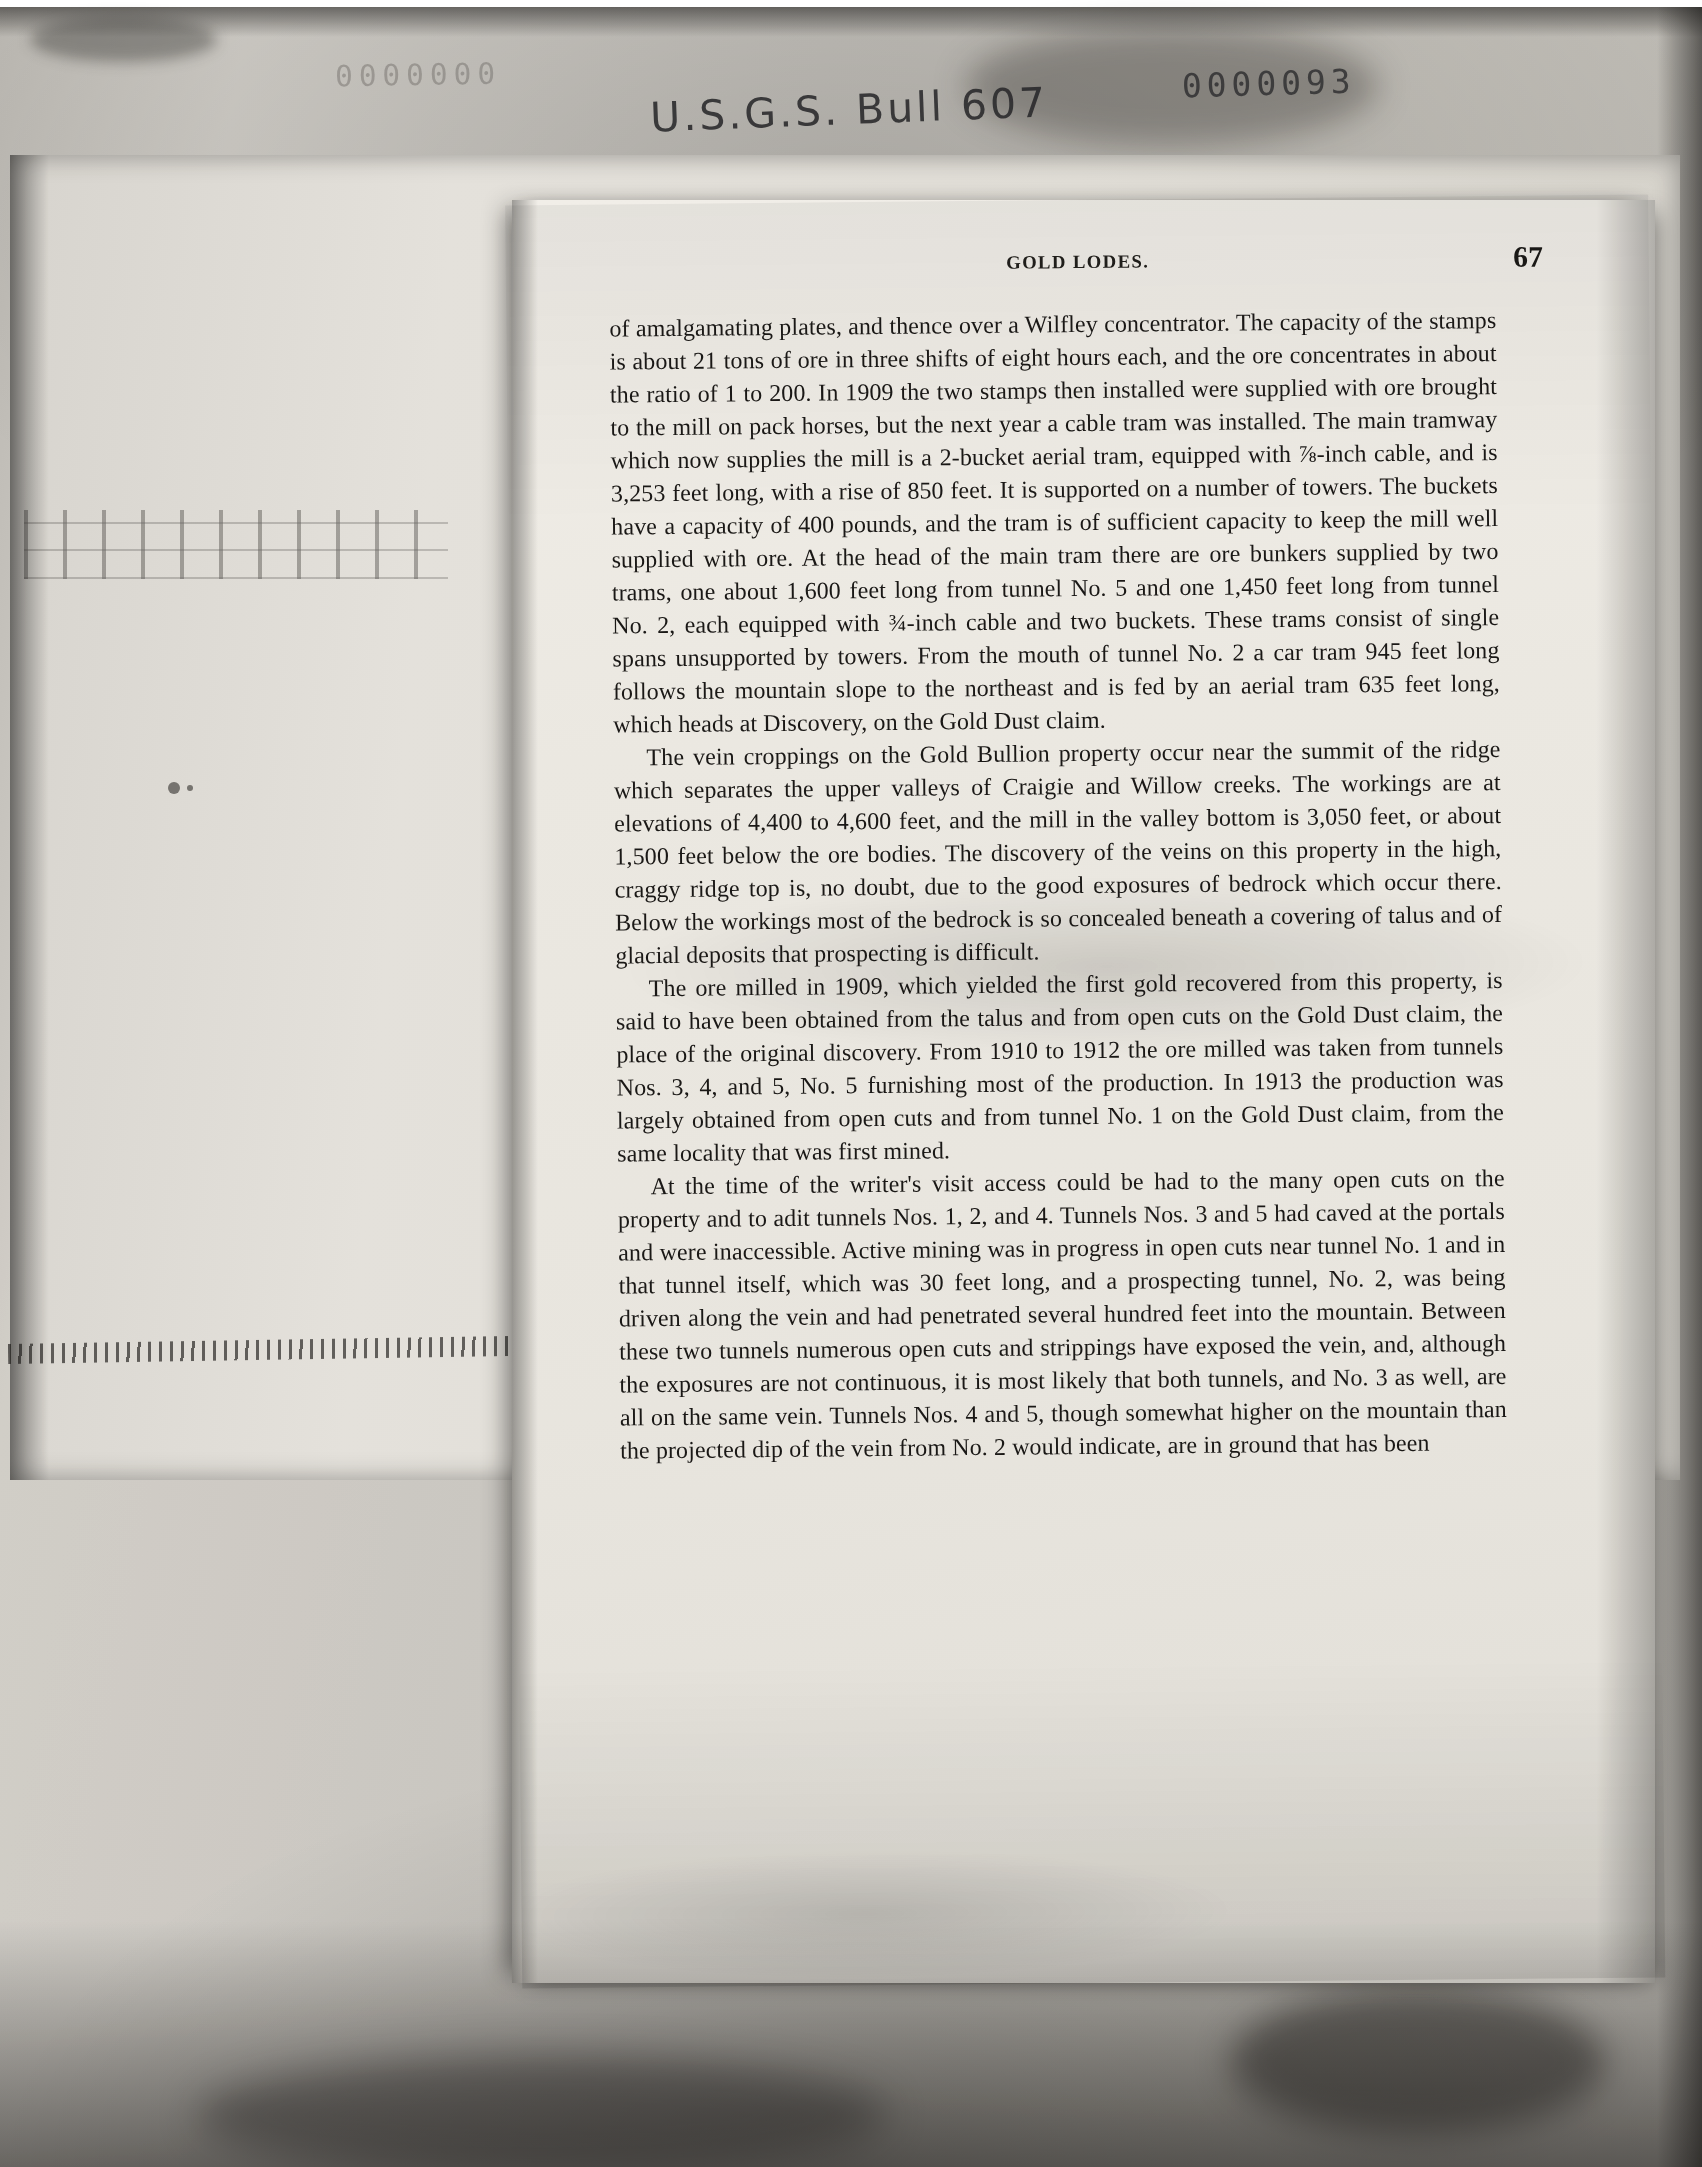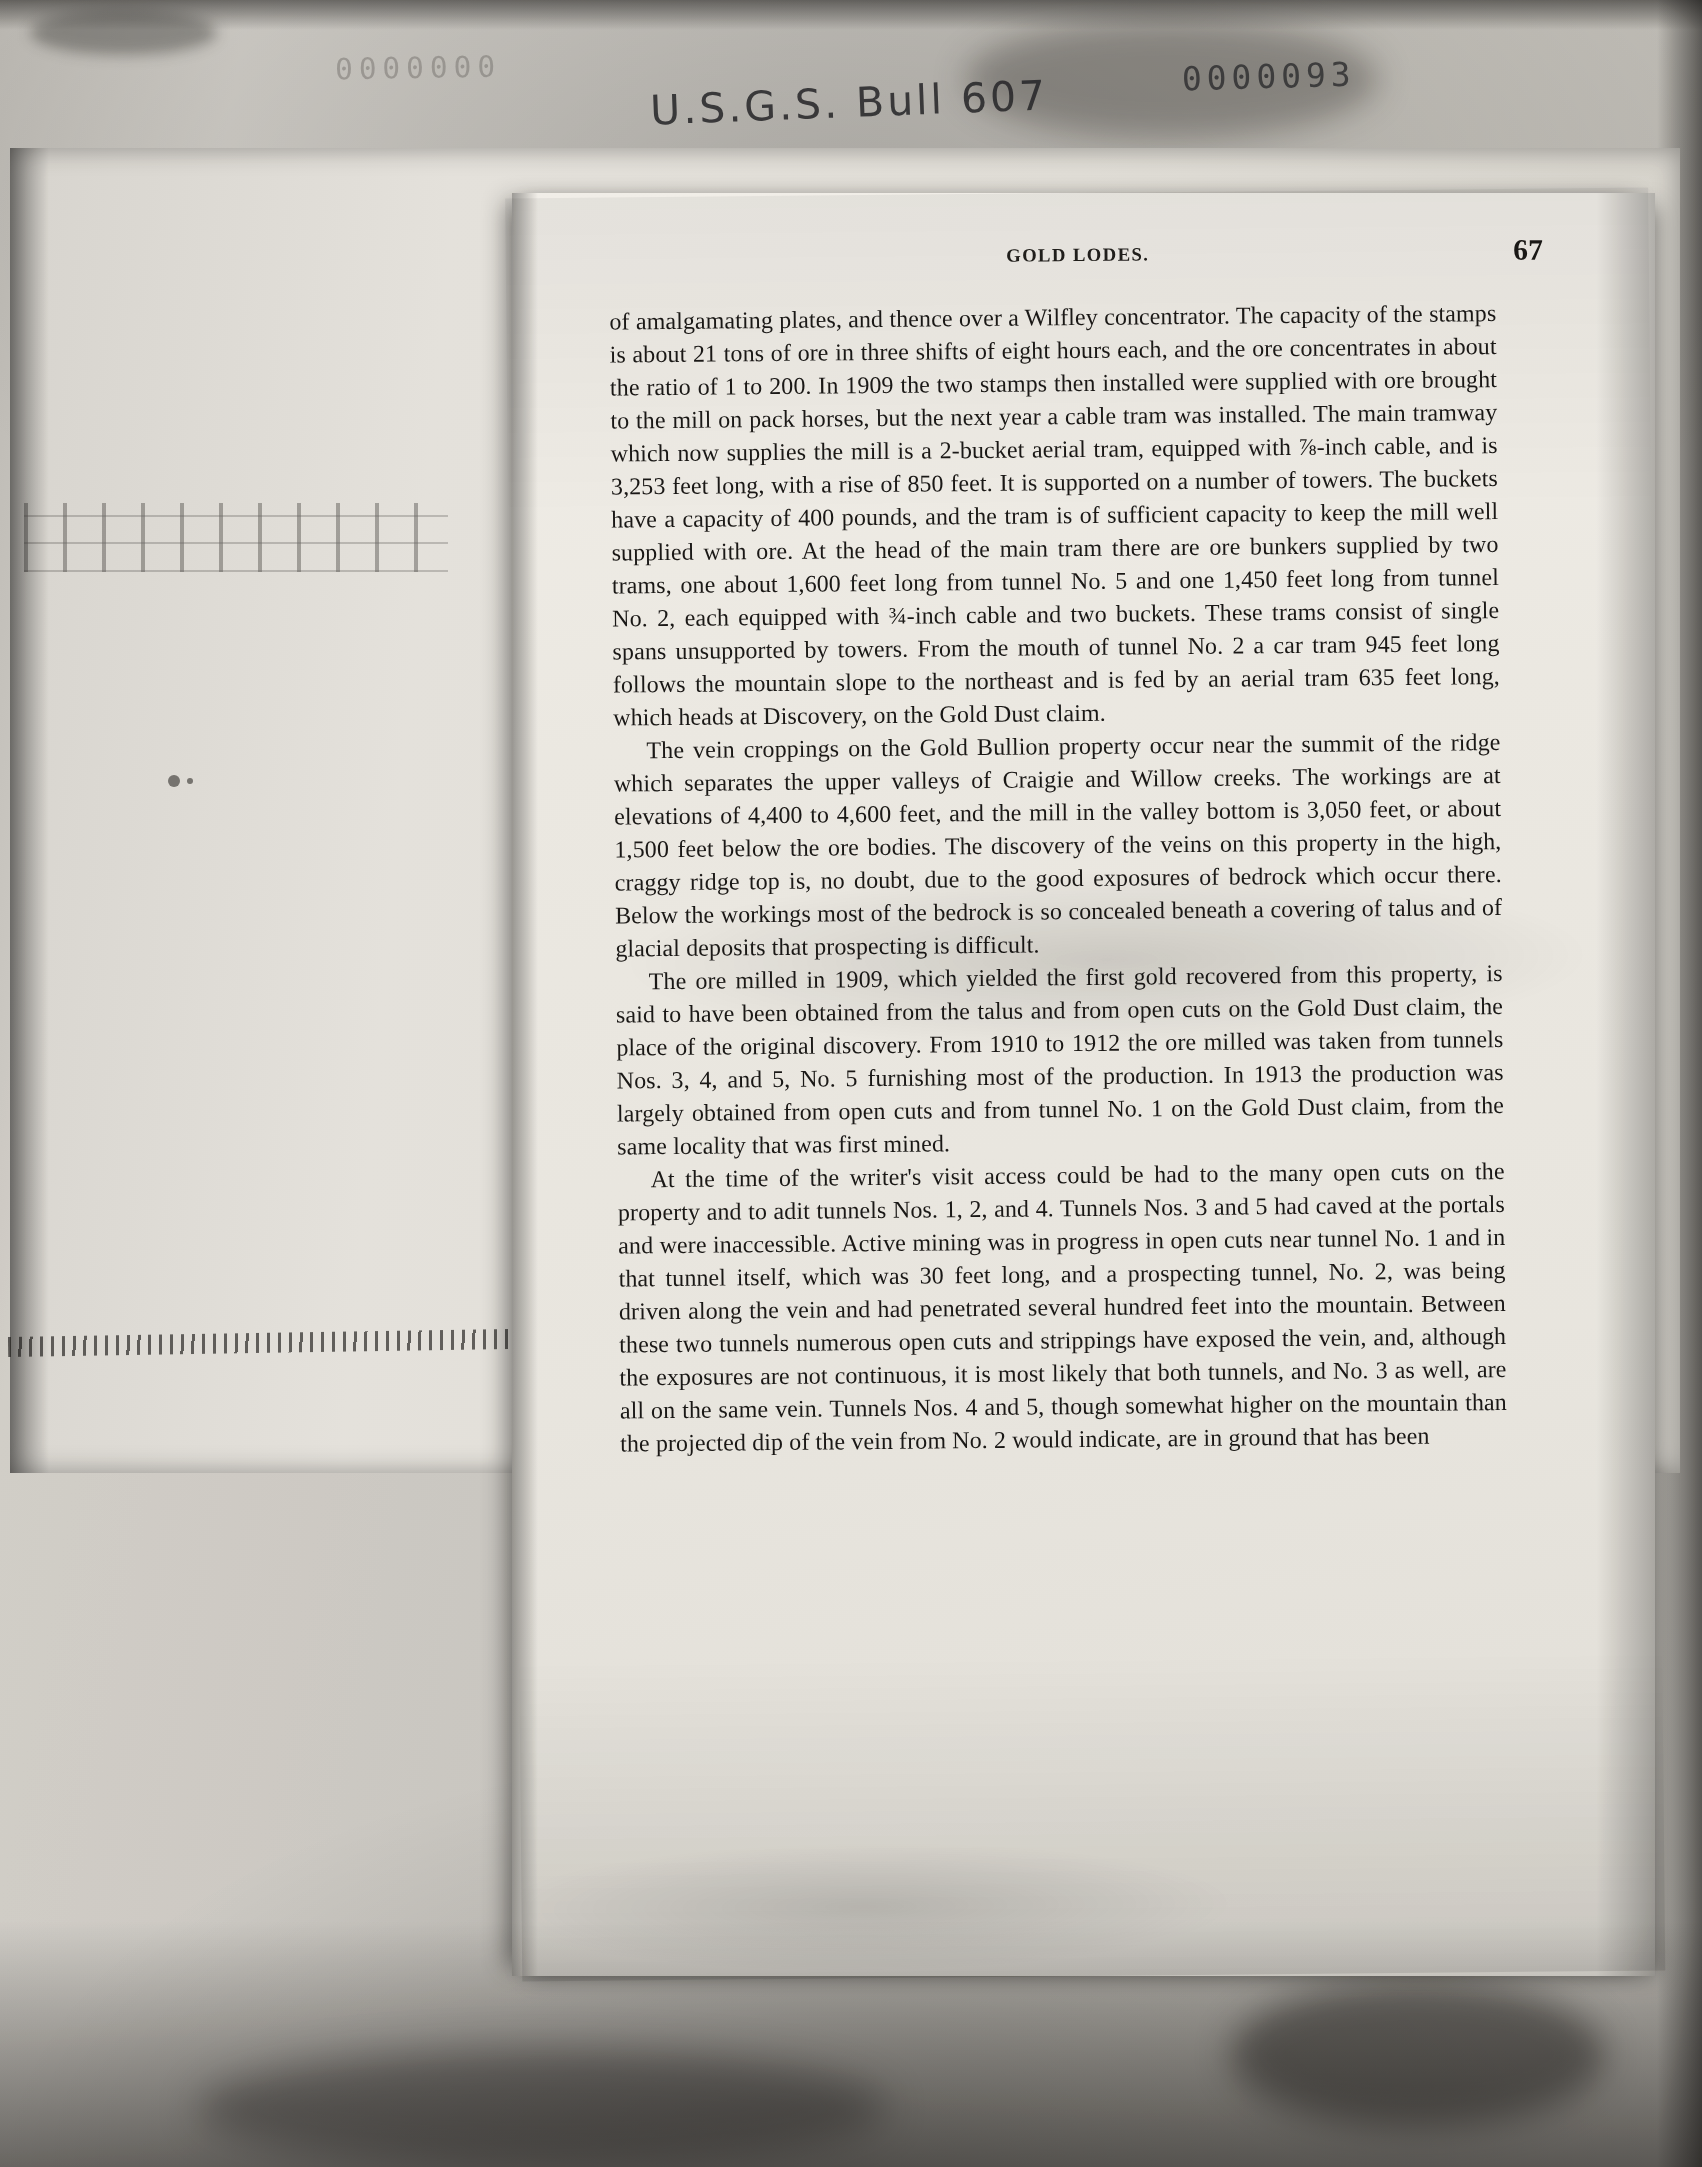--- a/index.html
+++ b/index.html
@@ -16,20 +16,21 @@
 
   
   #scan {
     position: absolute;
     inset: 0;
     background:
       radial-gradient(ellipse 1379px 690px at 50% 10%, rgba(0,0,0,0.16), rgba(0,0,0,0) 70%),
       radial-gradient(ellipse 1182px 591px at 50% 100%, rgba(0,0,0,0.20), rgba(0,0,0,0) 72%),
       linear-gradient(100deg, #b9b6b0 0%, #cfccc6 12%, #c8c5bf 40%, #c2bfb8 70%, #b4b1ab 100%);
     filter: contrast(1.02);
+    margin-top: 7px;
   }
 
   
   .blotch {
     position: absolute;
     border-radius: 50%;
     pointer-events: none;
   }
 
   

